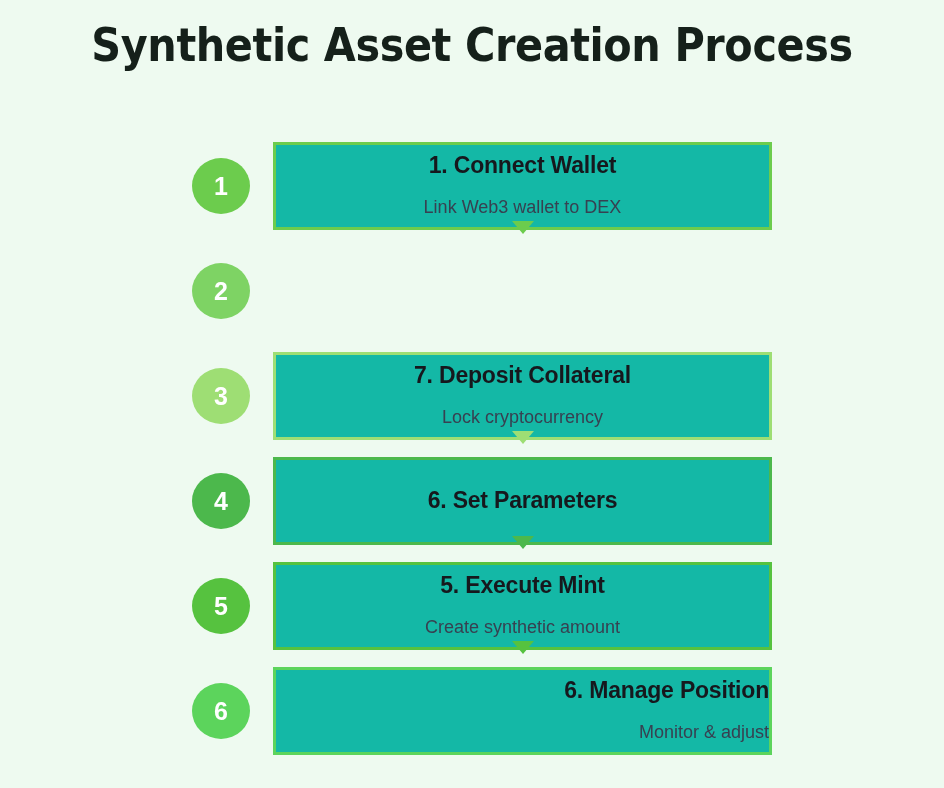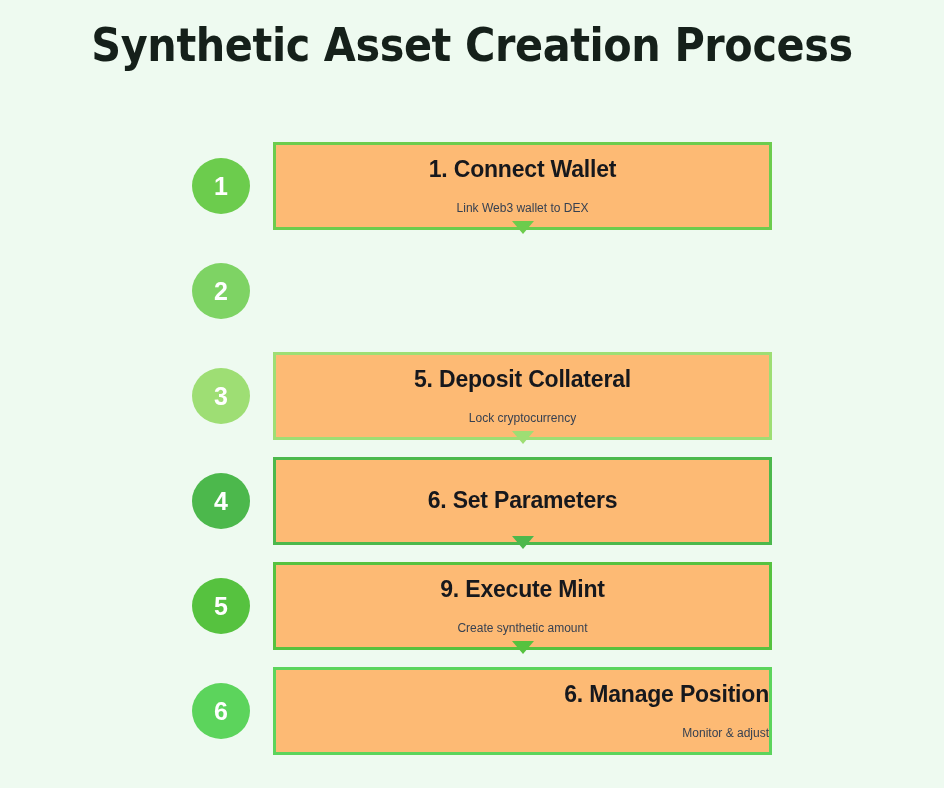--- a/index.html
+++ b/index.html
@@ -70,39 +70,39 @@
     font-family: "Liberation Sans", sans-serif;
   }
 
   .step-box {
     position: absolute;
     left: 273px;
     top: 0;
     width: 499px;
     height: 88px;
     box-sizing: border-box;
-    background: #fdba74;
+    background: #14b8a6;
     border: 3px solid #7dd160;
     display: flex;
     flex-direction: column;
     align-items: center;
     justify-content: center;
   }
 
   .step-label {
     font-size: 23px;
     font-weight: bold;
     color: #16181d;
     line-height: 1.12;
     text-align: center;
     letter-spacing: -0.2px;
   }
 
   .step-desc {
-    font-size: 12px;
+    font-size: 18px;
     color: #374151;
     line-height: 1.2;
     text-align: center;
     margin-top: 18px;
   }
 
   .step-arrow {
     position: absolute;
     left: 50%;
     bottom: -7px;
@@ -136,40 +136,40 @@
       <div class="step-row">
         <div class="step-badge" style="background: rgb(126, 211, 100);">
           <span>2</span>
         </div>
       </div>
       <div class="step-row">
         <div class="step-badge" style="background: rgb(158, 222, 116);">
           <span>3</span>
         </div>
         <div class="step-box" style="border-color: rgb(158, 222, 116);">
-          <div class="step-label">5. Deposit Collateral</div>
+          <div class="step-label">7. Deposit Collateral</div>
           <div class="step-desc">Lock cryptocurrency</div>
           <div class="step-arrow" style="border-top-color: rgb(158, 222, 116);"></div>
         </div>
       </div>
       <div class="step-row">
         <div class="step-badge" style="background: rgb(76, 184, 76);">
           <span>4</span>
         </div>
         <div class="step-box" style="border-color: rgb(76, 184, 76);">
           <div class="step-label">6. Set Parameters</div>
           <div class="step-arrow" style="border-top-color: rgb(76, 184, 76);"></div>
         </div>
       </div>
       <div class="step-row">
         <div class="step-badge" style="background: rgb(86, 194, 63);">
           <span>5</span>
         </div>
         <div class="step-box" style="border-color: rgb(86, 194, 63);">
-          <div class="step-label">9. Execute Mint</div>
+          <div class="step-label">5. Execute Mint</div>
           <div class="step-desc">Create synthetic amount</div>
           <div class="step-arrow" style="border-top-color: rgb(86, 194, 63);"></div>
         </div>
       </div>
       <div class="step-row">
         <div class="step-badge" style="background: rgb(92, 212, 92);">
           <span>6</span>
         </div>
         <div class="step-box" style="border-color: rgb(92, 212, 92); align-items: flex-end;">
           <div class="step-label">6. Manage Position</div>

